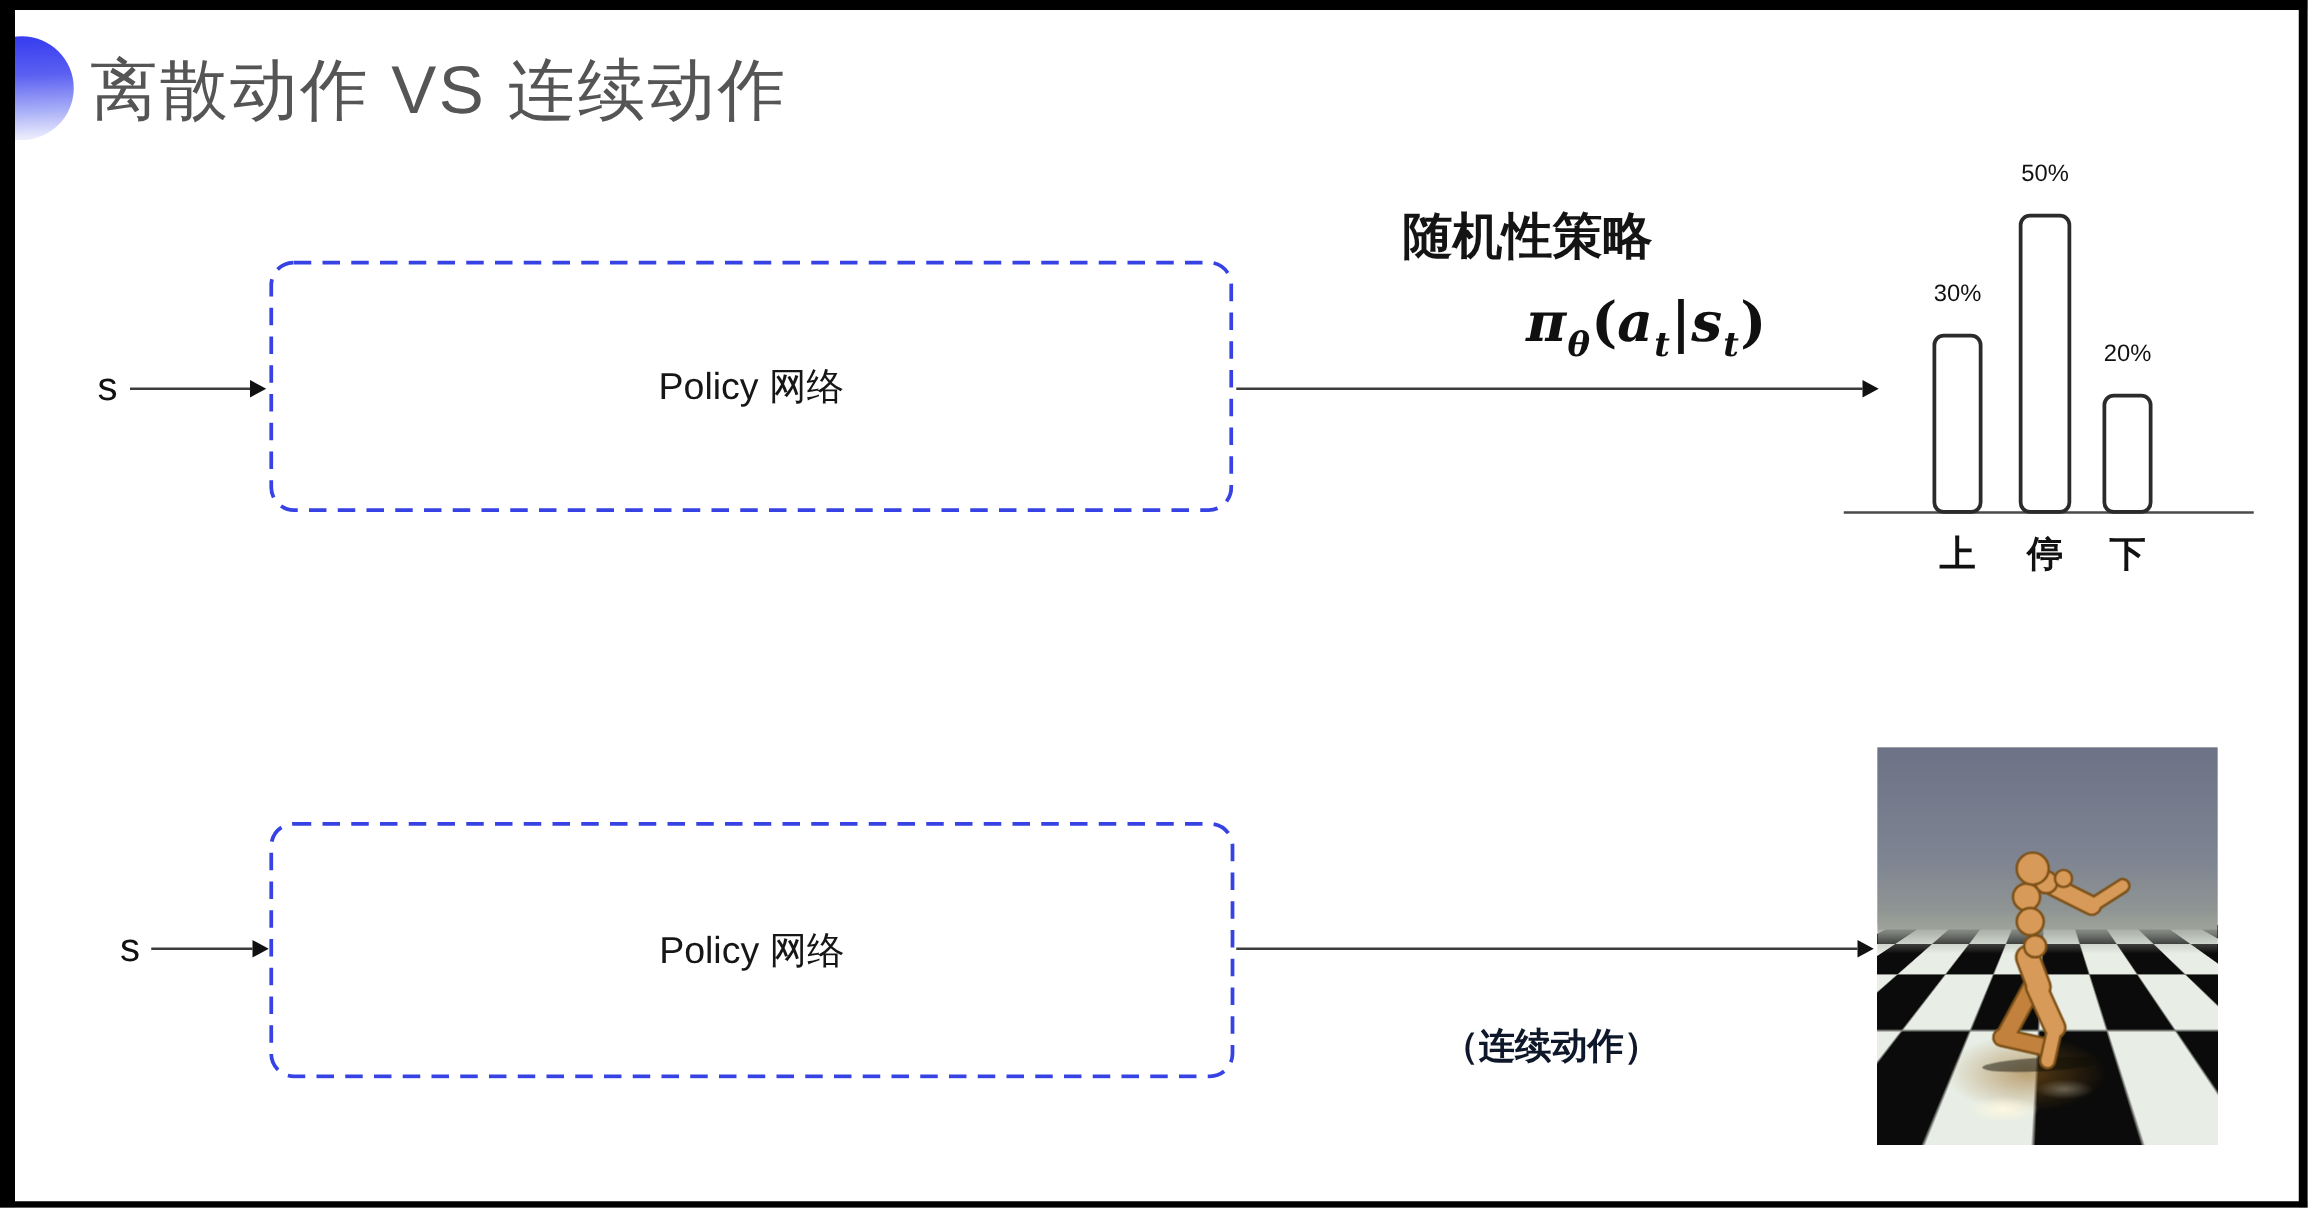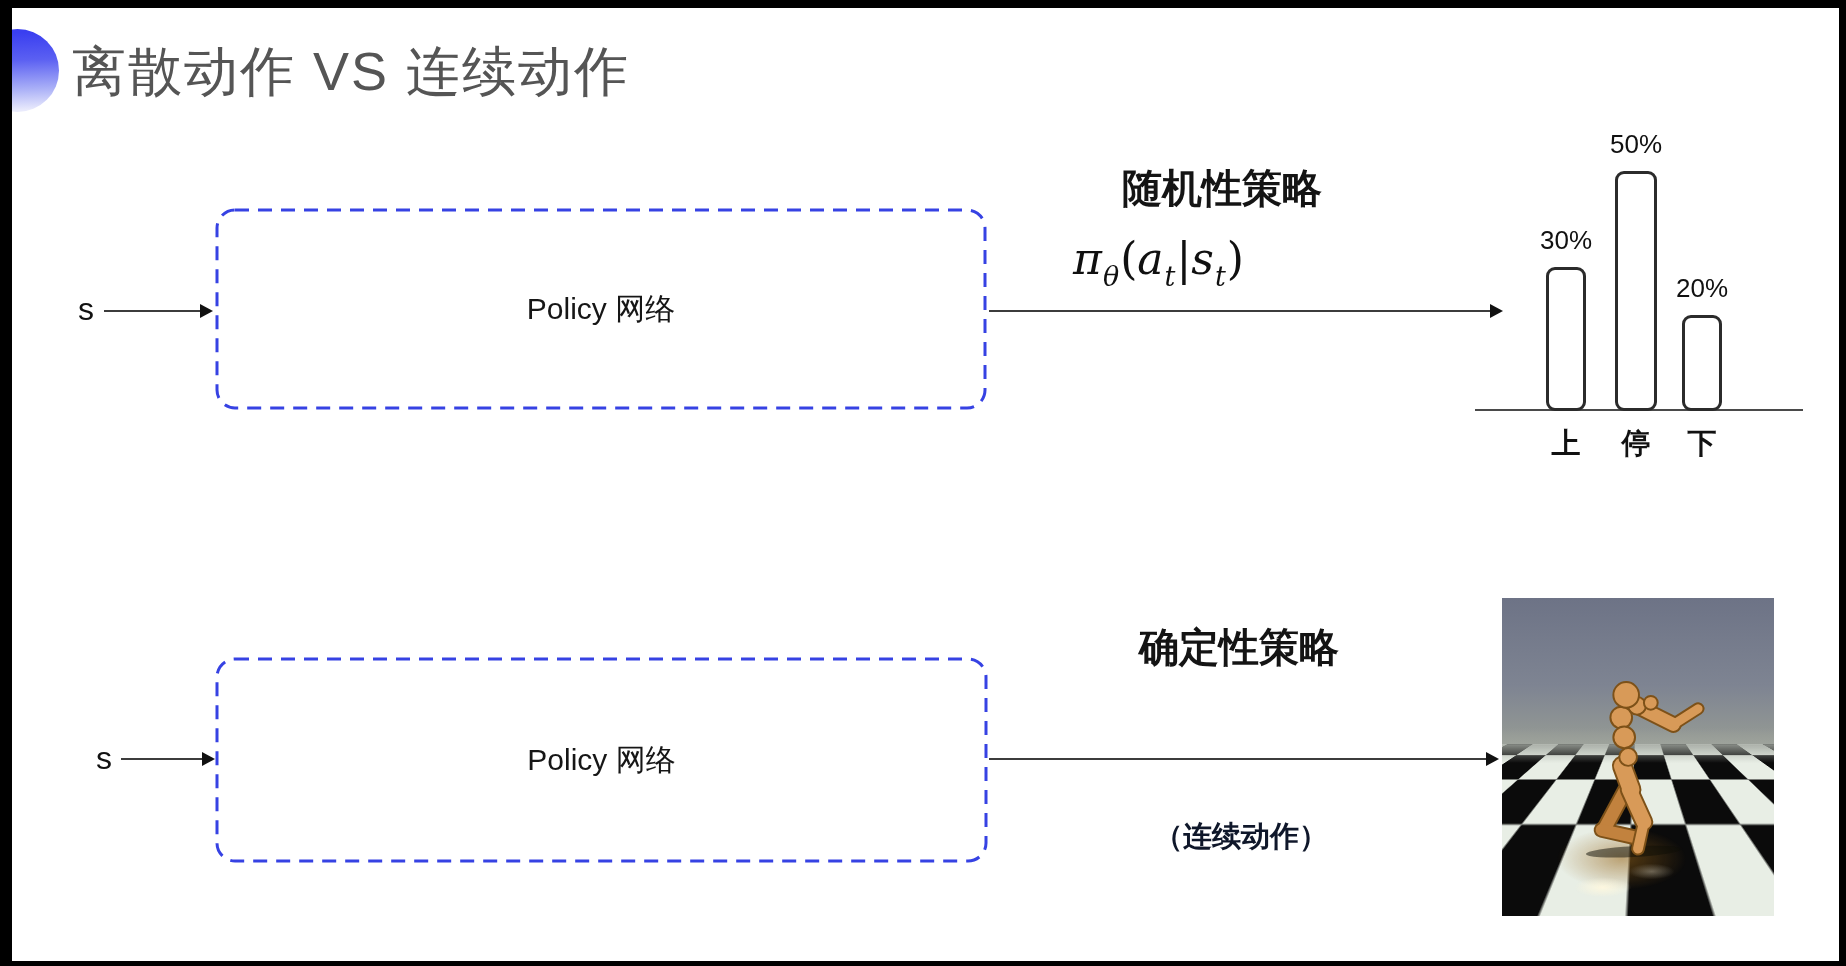--- a/index.html
+++ b/index.html
@@ -20,31 +20,31 @@
   .arrow{position:absolute;height:2px;background:#3c3c3c;}
   .arrow::after{content:"";position:absolute;right:-13px;top:-6px;width:0;height:0;
     border-left:13px solid #111;border-top:7px solid transparent;border-bottom:7px solid transparent;}
 
   .policy-box{position:absolute;}
   .policy-box svg{position:absolute;left:0;top:0;}
   .policy-box .box-label{position:absolute;inset:0;display:flex;align-items:center;justify-content:center;
     font-size:30px;color:#161616;}
 
   .policy-name{position:absolute;width:340px;text-align:center;font-size:40px;font-weight:600;color:#141414;}
-  .formula{position:absolute;width:340px;text-align:left;color:#101010;white-space:nowrap;}
+  .formula{position:absolute;width:340px;text-align:right;color:#101010;white-space:nowrap;font-weight:bold;}
   .f-main{font-family:"DejaVu Serif","Liberation Serif",serif;font-style:italic;font-size:44px;}
   .f-sub{font-family:"DejaVu Serif","Liberation Serif",serif;font-style:italic;font-size:27px;
     position:relative;top:12px;margin:0 1px;}
   .f-paren{font-family:"DejaVu Serif","Liberation Serif",serif;font-size:44px;}
   .action-note{position:absolute;width:340px;text-align:center;font-size:29px;font-weight:600;}
 
   .chart{position:absolute;left:1455px;top:110px;width:370px;height:370px;}
   .chart-baseline{position:absolute;left:20px;top:299px;width:328px;height:2px;background:#4a4a4a;}
   .chart-bar{position:absolute;background:#ffffff;border:3px solid #2b2b2b;border-radius:9px;box-sizing:border-box;}
-  .bar-label{position:absolute;width:90px;text-align:center;font-size:26px;font-weight:500;color:#111;}
+  .bar-label{position:absolute;width:90px;text-align:center;font-size:19px;font-weight:500;color:#111;}
   .cat-label{position:absolute;width:90px;text-align:center;font-size:29px;font-weight:600;color:#111;}
 
   .mj-scene{position:absolute;left:1502px;top:598px;width:272px;height:318px;overflow:hidden;background:#999e96;}
   .mj-sky{position:absolute;left:0;top:0;right:0;height:46%;
     background:linear-gradient(#6d7386,#7e8492 60%,#969b94 100%);}
   .mj-floor{position:absolute;top:44.5%;left:-110%;width:320%;height:300%;
     background:repeating-conic-gradient(#0b0b0b 0% 25%,#e8eee5 25% 50%);
     background-size:48px 48px;transform-origin:50% 0;
     transform:perspective(110px) rotateX(59deg);}
   .mj-haze{position:absolute;left:0;right:0;top:41%;height:11%;
@@ -101,21 +101,20 @@
 
   <div class="policy-box" style="left:215px;top:657px;width:773px;height:206px;">
     <svg width="773" height="206">
       <rect x="2" y="2" width="769" height="202" rx="18" fill="none" stroke="#3642e3" stroke-width="3" stroke-dasharray="14 9"></rect>
     </svg>
     <div class="box-label">Policy 网络</div>
   </div>
 
   <div class="arrow" style="left:989px;top:758px;width:497px;"></div>
 
-  <div class="policy-name" style="left:1069px;top:620px;">确定性策略</div>
 
 
   <div class="action-note" style="left:1071px;top:817px;color:#0f172a;">（连续动作）</div>
 
   <div class="mj-scene">
     <div class="mj-floor"></div>
     <div class="mj-sky"></div>
     <div class="mj-haze"></div>
     <div class="mj-glow"></div>
     <div class="mj-streak"></div>

